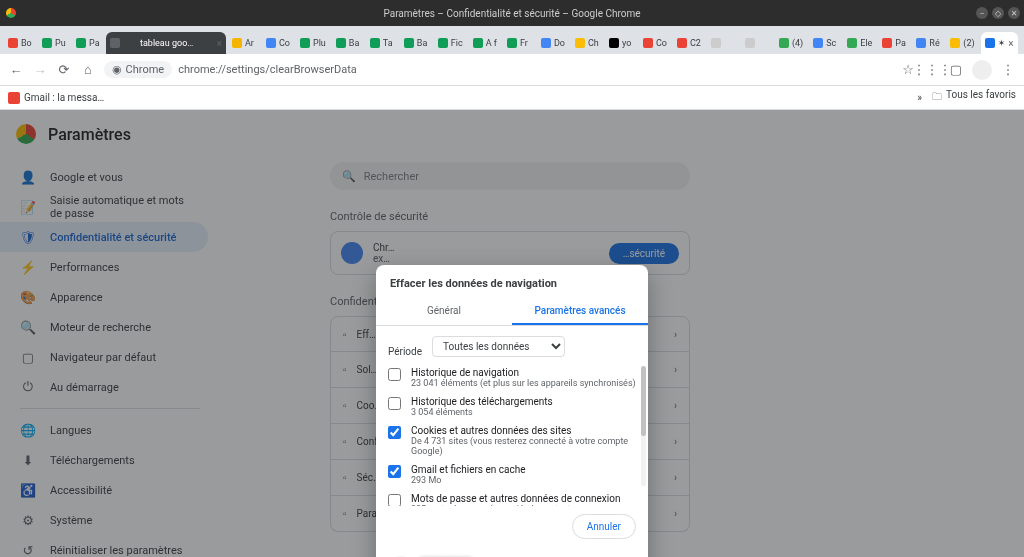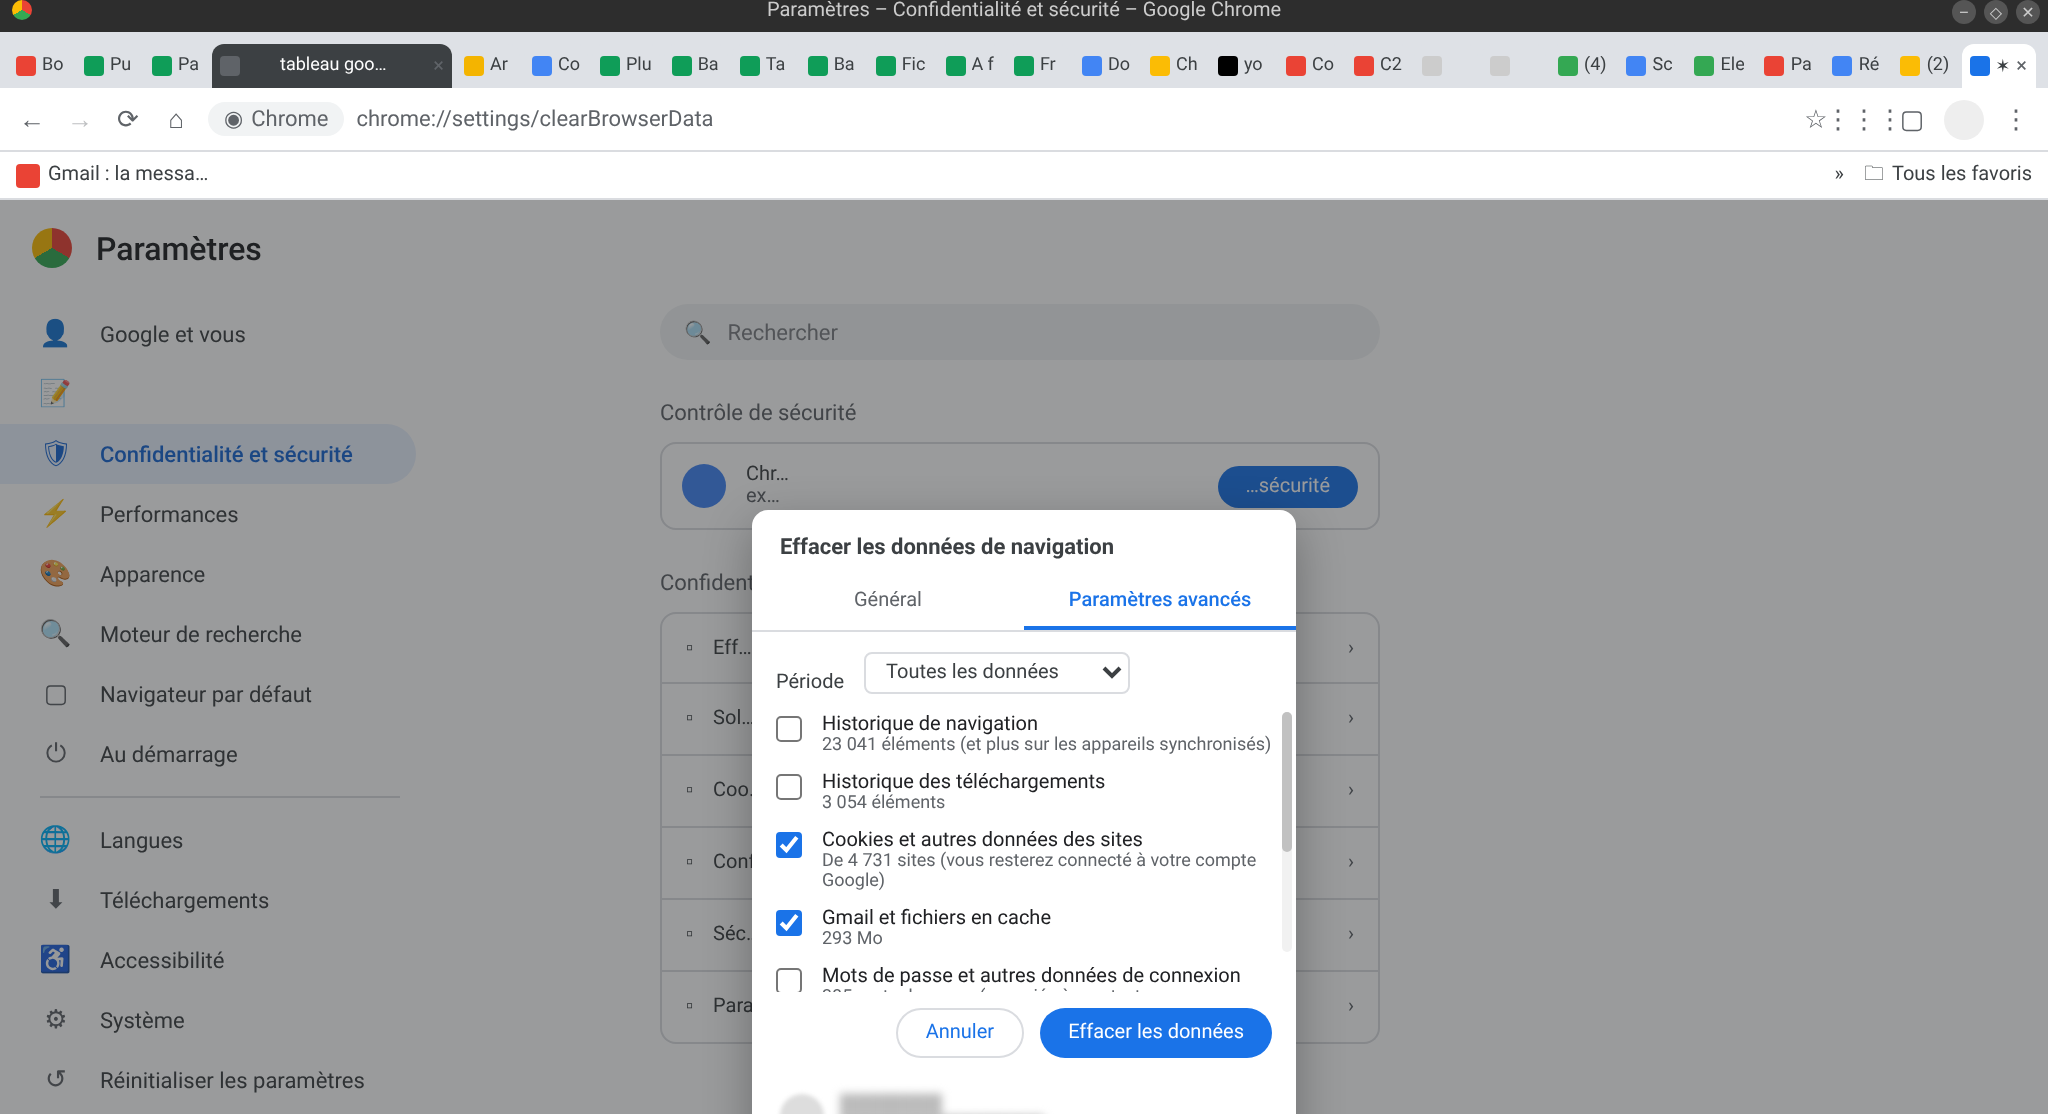--- a/index.html
+++ b/index.html
@@ -1,19 +1,19 @@
 <!DOCTYPE html>
 <html><head>
 <meta charset="utf-8">
 <style>
 * { margin:0; padding:0; box-sizing:border-box; font-family:Roboto,Arial,sans-serif; }
 body { width:1024px; height:557px; overflow:hidden; background:#202124; position:relative; }
 
 
-.os-bar { background:#2d2d2d; height:16px; display:flex; align-items:flex-start; color:#ccc; font-size:10px; position:relative; }
+.os-bar { background:#2d2d2d; height:26px; display:flex; align-items:center; color:#ccc; font-size:10px; position:relative; }
 .os-bar .chrome-ico { width:10px; height:10px; margin:0 6px; border-radius:50%; background:conic-gradient(#ea4335 0 120deg,#34a853 120deg 240deg,#fbbc05 240deg 360deg); }
 .os-bar .title { position:absolute; left:50%; transform:translateX(-50%); }
 .os-bar .win-btns { margin-left:auto; display:flex; gap:4px; padding-right:4px; }
 .os-bar .wb { width:12px; height:12px; border-radius:50%; background:#555; display:flex; align-items:center;justify-content:center; font-size:8px;}
 
 
 .tab-strip{background:#dee1e6;height:28px;display:flex;align-items:flex-end;padding:0 4px;gap:2px;overflow:hidden;}
 .tab{height:22px;min-width:32px;max-width:60px;background:#dee1e6;border-radius:6px 6px 0 0;display:flex;align-items:center;padding:0 4px;font-size:9px;color:#3c4043;gap:3px;flex:0 0 auto;}
 .tab.active{background:#fff;max-width:120px;}
 .tab .fav{width:10px;height:10px;border-radius:2px;flex:0 0 auto;}
@@ -21,21 +21,21 @@
 .tab .x{font-size:10px;color:#5f6368;margin-left:auto;}
 
 
 .omni{background:#fff;height:32px;display:flex;align-items:center;padding:0 8px;gap:8px;border-bottom:1px solid #dadce0;}
 .nav-ico{width:16px;height:16px;color:#5f6368;display:flex;align-items:center;justify-content:center;font-size:13px;}
 .url-box{flex:1;display:flex;align-items:center;gap:6px;font-size:11px;color:#5f6368;}
 .url-box .chip{background:#f1f3f4;border-radius:10px;padding:2px 8px;display:flex;align-items:center;gap:4px;}
 
 
 .bm-bar{background:#fff;height:24px;display:flex;align-items:center;padding:0 8px;gap:10px;font-size:10px;color:#3c4043;border-bottom:1px solid #dadce0;}
-.bm{display:flex;align-items:center;gap:4px;}
+.bm{display:flex;gap:4px;}
 .bm .ico{width:12px;height:12px;border-radius:2px;}
 .bm-bar .right{margin-left:auto;display:flex;align-items:center;gap:10px;}
 
 
 .page{background:#fff;height:487px;display:flex;position:relative;}
 .scrim{position:absolute;inset:0;background:rgba(32,33,36,.45);z-index:5;}
 
 
 .settings-hdr{position:absolute;top:0;left:0;right:0;height:48px;display:flex;align-items:center;padding:0 16px;gap:12px;z-index:1;}
 .settings-hdr .logo{width:20px;height:20px;border-radius:50%;background:conic-gradient(#ea4335 0 120deg,#34a853 120deg 240deg,#fbbc05 240deg 360deg);}
@@ -247,20 +247,21 @@
     <h1>Paramètres</h1>
   </div>
 
   <div class="sidebar" id="sidebar">
       <div class="side-item">
         <span class="ico">👤</span>
         <span>Google et vous</span>
       </div>
       <div class="side-item">
         <span class="ico">📝</span>
+        <span>Saisie automatique et mots de passe</span>
       </div>
       <div class="side-item sel">
         <span class="ico">🛡</span>
         <span>Confidentialité et sécurité</span>
       </div>
       <div class="side-item">
         <span class="ico">⚡</span>
         <span>Performances</span>
       </div>
       <div class="side-item">
@@ -396,21 +397,20 @@
             <input type="checkbox" style="">
             <div>
               <div class="t">Mots de passe et autres données de connexion</div>
               <div class="d">385 mots de passe (associés à yourtext.guru, groupon.fr et 385 autres ; synchronisés)</div>
             </div>
           </div>
         </div>
     </div>
     <div class="dlg-actions">
       <button class="btn outline">Annuler</button>
-      <button class="btn fill">Effacer les données</button>
     </div>
     <div class="dlg-foot">
       <div class="user">
         <div class="avatar"></div>
         <div class="blur">████████<br>████████████████</div>
       </div>
       .
     </div>
   </div>
 </div>

